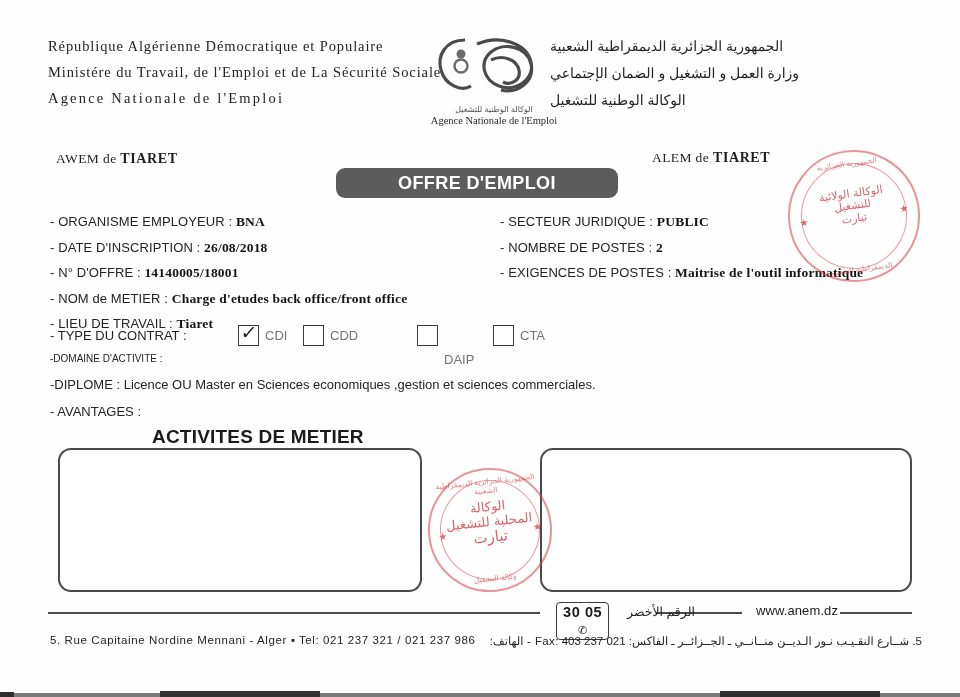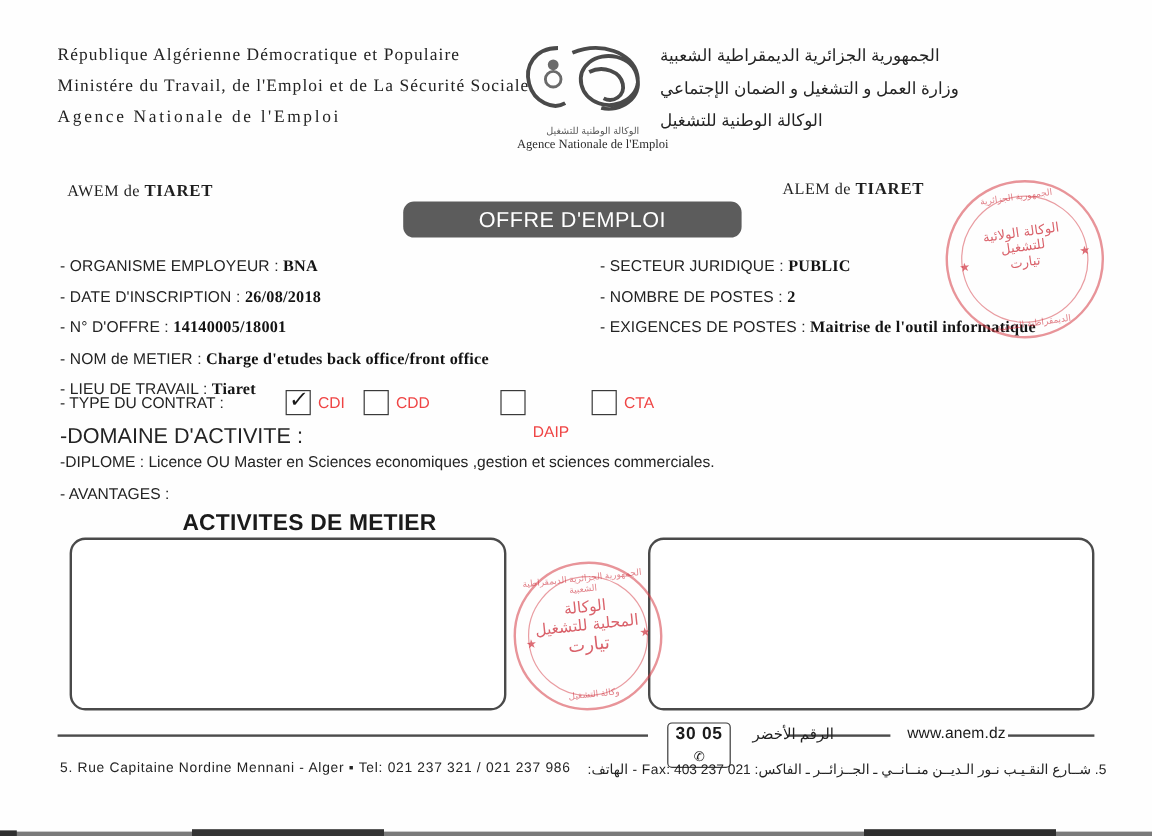--- a/index.html
+++ b/index.html
@@ -100,21 +100,21 @@
   }
 
   .banner {
     position: absolute;
     left: 336px; top: 168px;
     width: 282px; height: 30px;
     background: #5c5c5c;
     border-radius: 9px;
     color: #ffffff;
     font-size: 18px;
-    font-weight: normal;
+    font-weight: bold;
     letter-spacing: 0.4px;
     display: flex;
     align-items: center;
     justify-content: center;
     text-align: right;
   }
 
   
   .fields-left {
     position: absolute;
@@ -166,28 +166,28 @@
     left: 2px; top: -5px;
     font-family: "Liberation Serif", serif;
     font-size: 19px;
     color: #1a1a1a;
     transform: skewX(-6deg);
   }
   .clabel {
     position: absolute;
     top: 4px;
     font-size: 13px;
-    color: #ef4444;
+    color: #737373;
     white-space: nowrap;
   }
 
   .domaine {
     position: absolute;
     left: 50px; top: 353px;
-    font-size: 18px; color: #232323;
+    font-size: 10px; color: #232323;
   }
   .diplome {
     position: absolute;
     left: 50px; top: 377px;
     font-size: 13px; color: #232323;
     white-space: nowrap;
   }
   .avantages {
     position: absolute;
     left: 50px; top: 404px;

